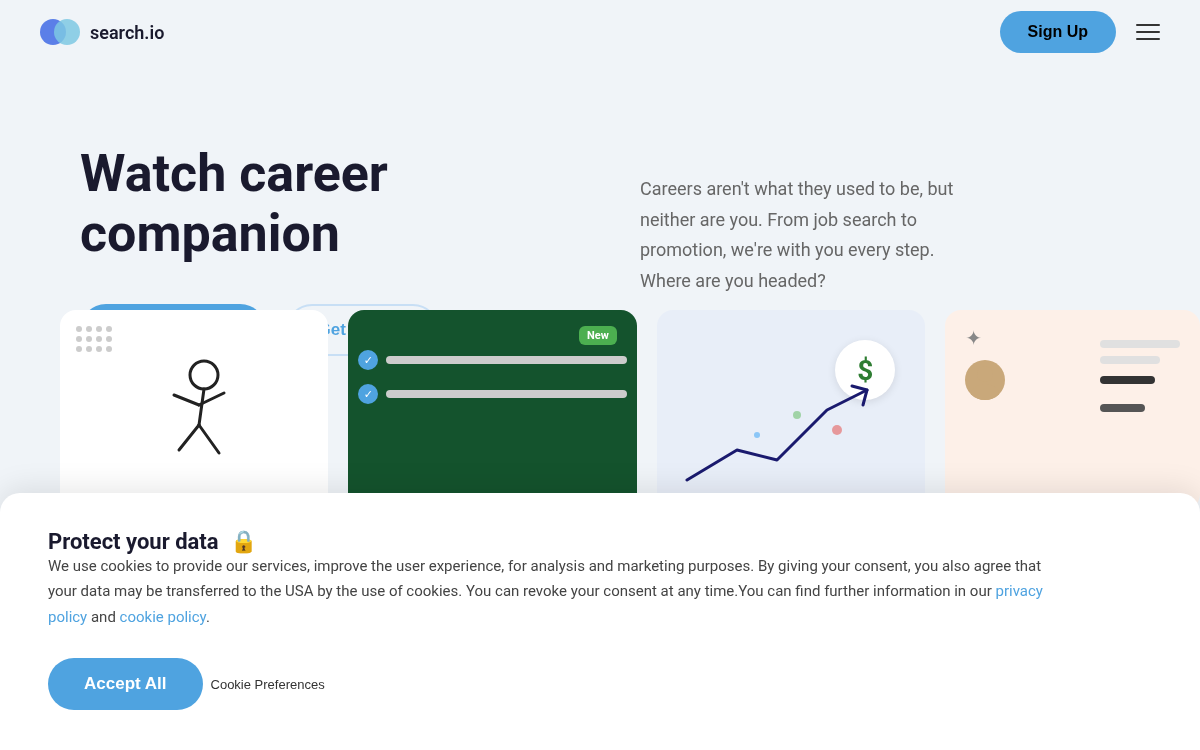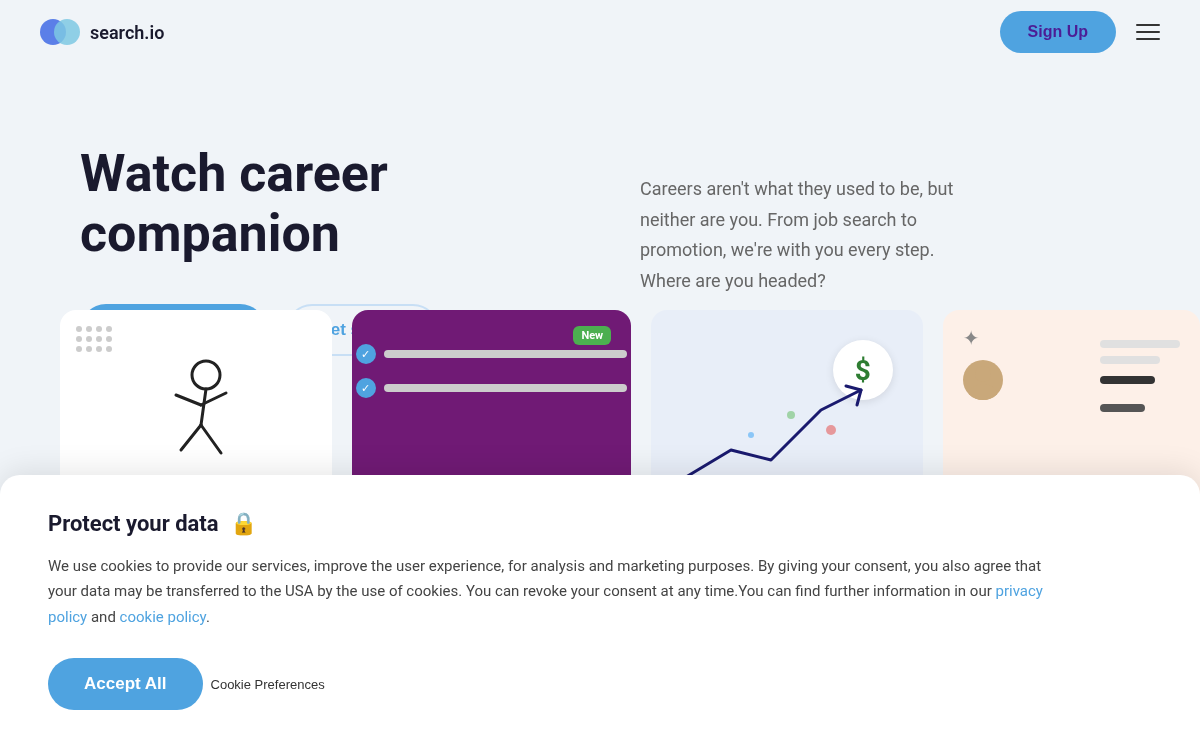--- a/index.html
+++ b/index.html
@@ -38,21 +38,21 @@
       font-weight: 600;
       color: #1a1a2e;
     }
     .header-right {
       display: flex;
       align-items: center;
       gap: 20px;
     }
     .signup-btn {
       background: #4fa3e0;
-      color: #4c1d95;
+      color: #000000;
       border: none;
       border-radius: 30px;
       padding: 12px 28px;
       font-size: 16px;
       font-weight: 600;
       cursor: pointer;
     }
     .menu-icon {
       cursor: pointer;
       display: flex;
@@ -154,24 +154,24 @@
       position: relative;
       overflow: hidden;
     }
     .illus-card-1 {
       background: white;
       display: flex;
       align-items: center;
       justify-content: center;
     }
     .illus-card-2 {
-      background: #701a75;
+      background: #14532d;
       display: flex;
       flex-direction: column;
-      padding: 4px;
+      padding: 10px;
       gap: 8px;
     }
     .illus-card-3 {
       background: #e8eef8;
     }
     .illus-card-4 {
       background: #fdf0e8;
       flex: 0.8;
     }
     .new-badge {
@@ -278,21 +278,20 @@
       background: white;
       border-radius: 20px 20px 0 0;
       padding: 36px 48px 40px;
       box-shadow: 0 -4px 30px rgba(0,0,0,0.1);
       z-index: 200;
     }
     .cookie-title-row {
       display: flex;
       align-items: center;
       gap: 12px;
-      margin-bottom: 18px;
     }
     .cookie-title {
       font-size: 22px;
       font-weight: 700;
       color: #1a1a2e;
     }
     .lock-icon {
       font-size: 22px;
     }
     .cookie-text {

